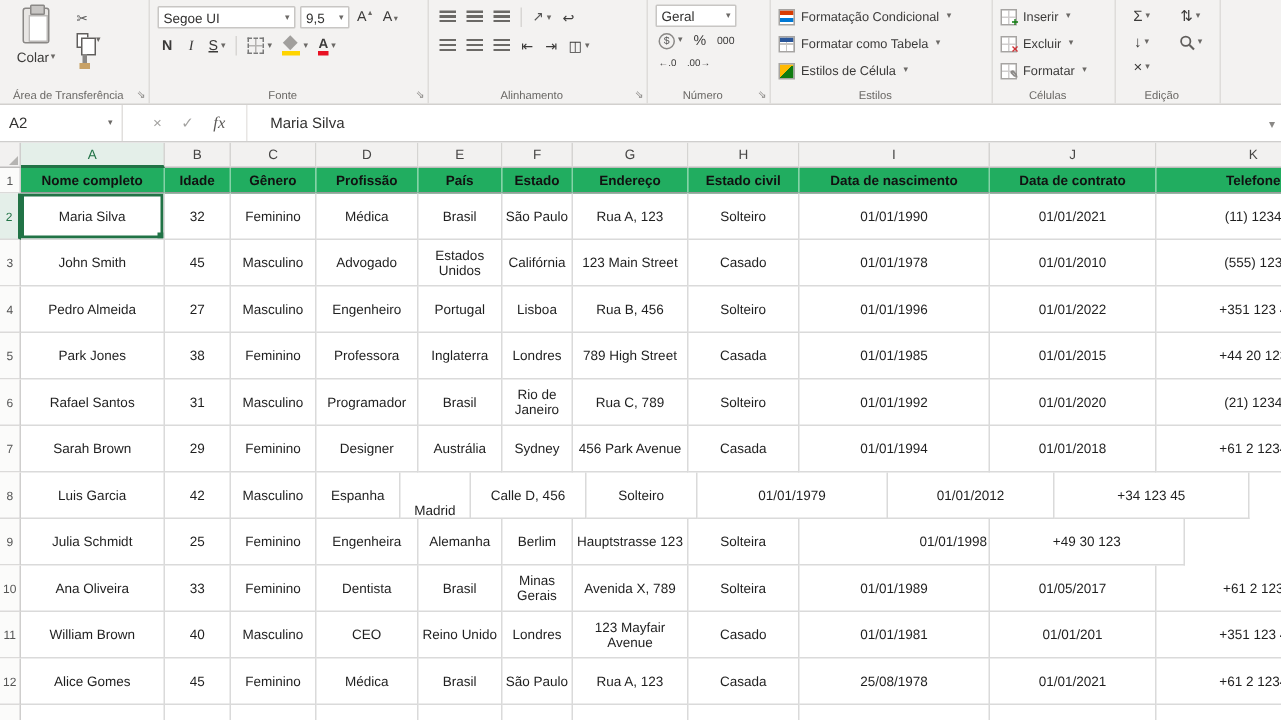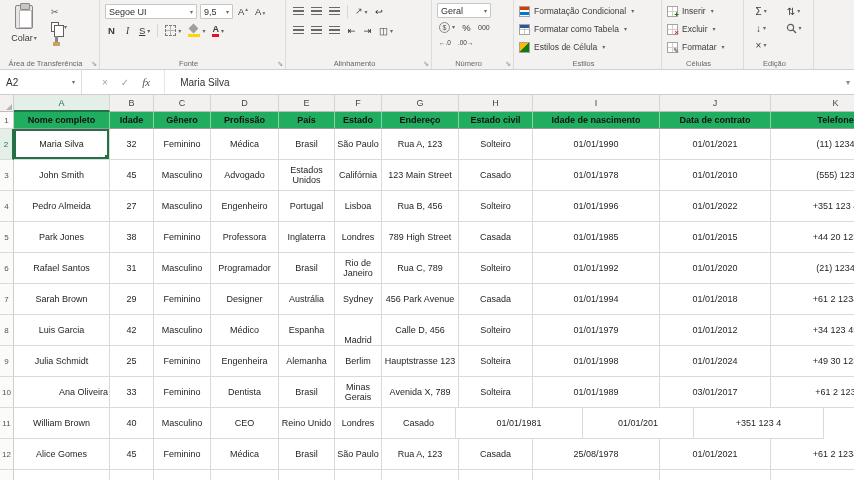--- a/index.html
+++ b/index.html
@@ -373,21 +373,21 @@
         <div class="cell" style="width: 47px;">
           <span>Estado</span>
         </div>
         <div class="cell" style="width: 77px;">
           <span>Endereço</span>
         </div>
         <div class="cell" style="width: 74px;">
           <span>Estado civil</span>
         </div>
         <div class="cell" style="width: 127px;">
-          <span>Idade de nascimento</span>
+          <span>Data de nascimento</span>
         </div>
         <div class="cell" style="width: 111px;">
           <span>Data de contrato</span>
         </div>
         <div class="cell" style="width: 130px;">
           <span>Telefone</span>
         </div>
       </div>
       <div class="srow">
         <div class="rhdr hl">2</div>
@@ -610,23 +610,20 @@
         <div class="rhdr">8</div>
         <div class="cell" style="width: 96px;">
           <span>Luis Garcia</span>
         </div>
         <div class="cell" style="width: 44px;">
           <span>42</span>
         </div>
         <div class="cell" style="width: 57px;">
           <span>Masculino</span>
         </div>
-        <div class="cell" style="width: 68px;">
-          <span>Médico</span>
-        </div>
         <div class="cell" style="width: 56px;">
           <span>Espanha</span>
         </div>
         <div class="cell" style="width: 47px; align-items: flex-end;">
           <span>Madrid</span>
         </div>
         <div class="cell" style="width: 77px;">
           <span>Calle D, 456</span>
         </div>
         <div class="cell" style="width: 74px;">
@@ -661,33 +658,30 @@
         </div>
         <div class="cell" style="width: 47px;">
           <span>Berlim</span>
         </div>
         <div class="cell" style="width: 77px;">
           <span>Hauptstrasse 123</span>
         </div>
         <div class="cell" style="width: 74px;">
           <span>Solteira</span>
         </div>
-        <div class="cell" style="width: 127px;">
+        <div class="cell" style="width: 127px; justify-content: flex-end;">
           <span>01/01/1998</span>
         </div>
-        <div class="cell" style="width: 111px;">
-          <span>01/01/2024</span>
-        </div>
         <div class="cell" style="width: 130px;">
           <span>+49 30 123</span>
         </div>
       </div>
       <div class="srow">
         <div class="rhdr">10</div>
-        <div class="cell" style="width: 96px; justify-content: flex-end;">
+        <div class="cell" style="width: 96px;">
           <span>Ana Oliveira</span>
         </div>
         <div class="cell" style="width: 44px;">
           <span>33</span>
         </div>
         <div class="cell" style="width: 57px;">
           <span>Feminino</span>
         </div>
         <div class="cell" style="width: 68px; justify-content: center;">
           <span>Dentista</span>
@@ -701,21 +695,21 @@
         <div class="cell" style="width: 77px;">
           <span>Avenida X, 789</span>
         </div>
         <div class="cell" style="width: 74px;">
           <span>Solteira</span>
         </div>
         <div class="cell" style="width: 127px;">
           <span>01/01/1989</span>
         </div>
         <div class="cell" style="width: 111px;">
-          <span>03/01/2017</span>
+          <span>01/05/2017</span>
         </div>
         <div class="cell" style="width: 130px;">
           <span>+61 2 123</span>
         </div>
       </div>
       <div class="srow">
         <div class="rhdr">11</div>
         <div class="cell" style="width: 96px;">
           <span>William Brown</span>
         </div>
@@ -727,20 +721,23 @@
         </div>
         <div class="cell" style="width: 68px; justify-content: center;">
           <span>CEO</span>
         </div>
         <div class="cell" style="width: 56px;">
           <span>Reino Unido</span>
         </div>
         <div class="cell" style="width: 47px;">
           <span>Londres</span>
         </div>
+        <div class="cell" style="width: 77px;">
+          <span>123 Mayfair Avenue</span>
+        </div>
         <div class="cell" style="width: 74px;">
           <span>Casado</span>
         </div>
         <div class="cell" style="width: 127px;">
           <span>01/01/1981</span>
         </div>
         <div class="cell" style="width: 111px;">
           <span>01/01/201</span>
         </div>
         <div class="cell" style="width: 130px;">

